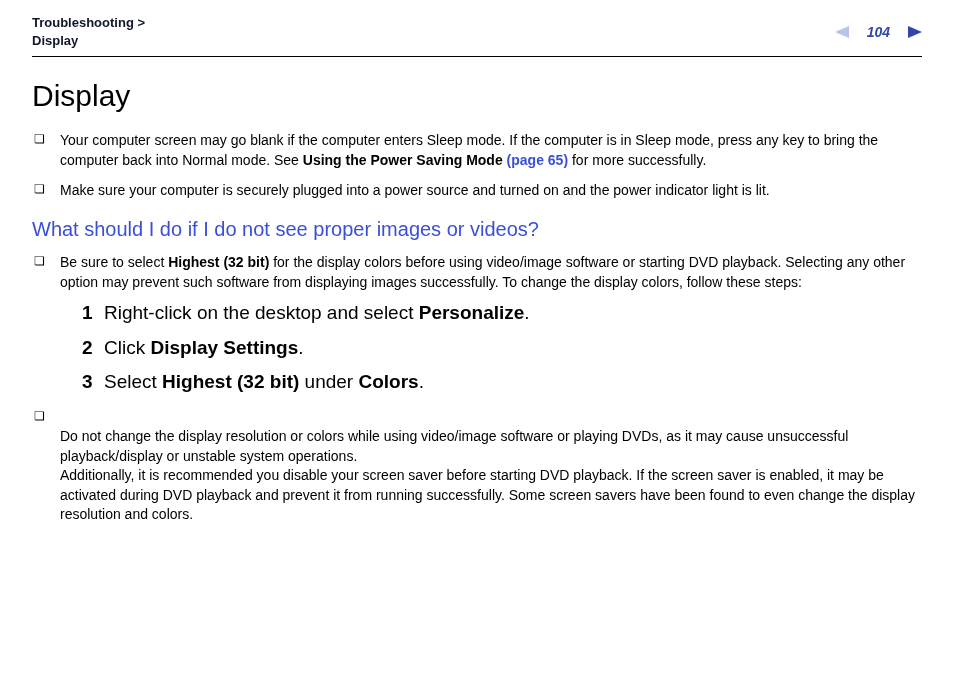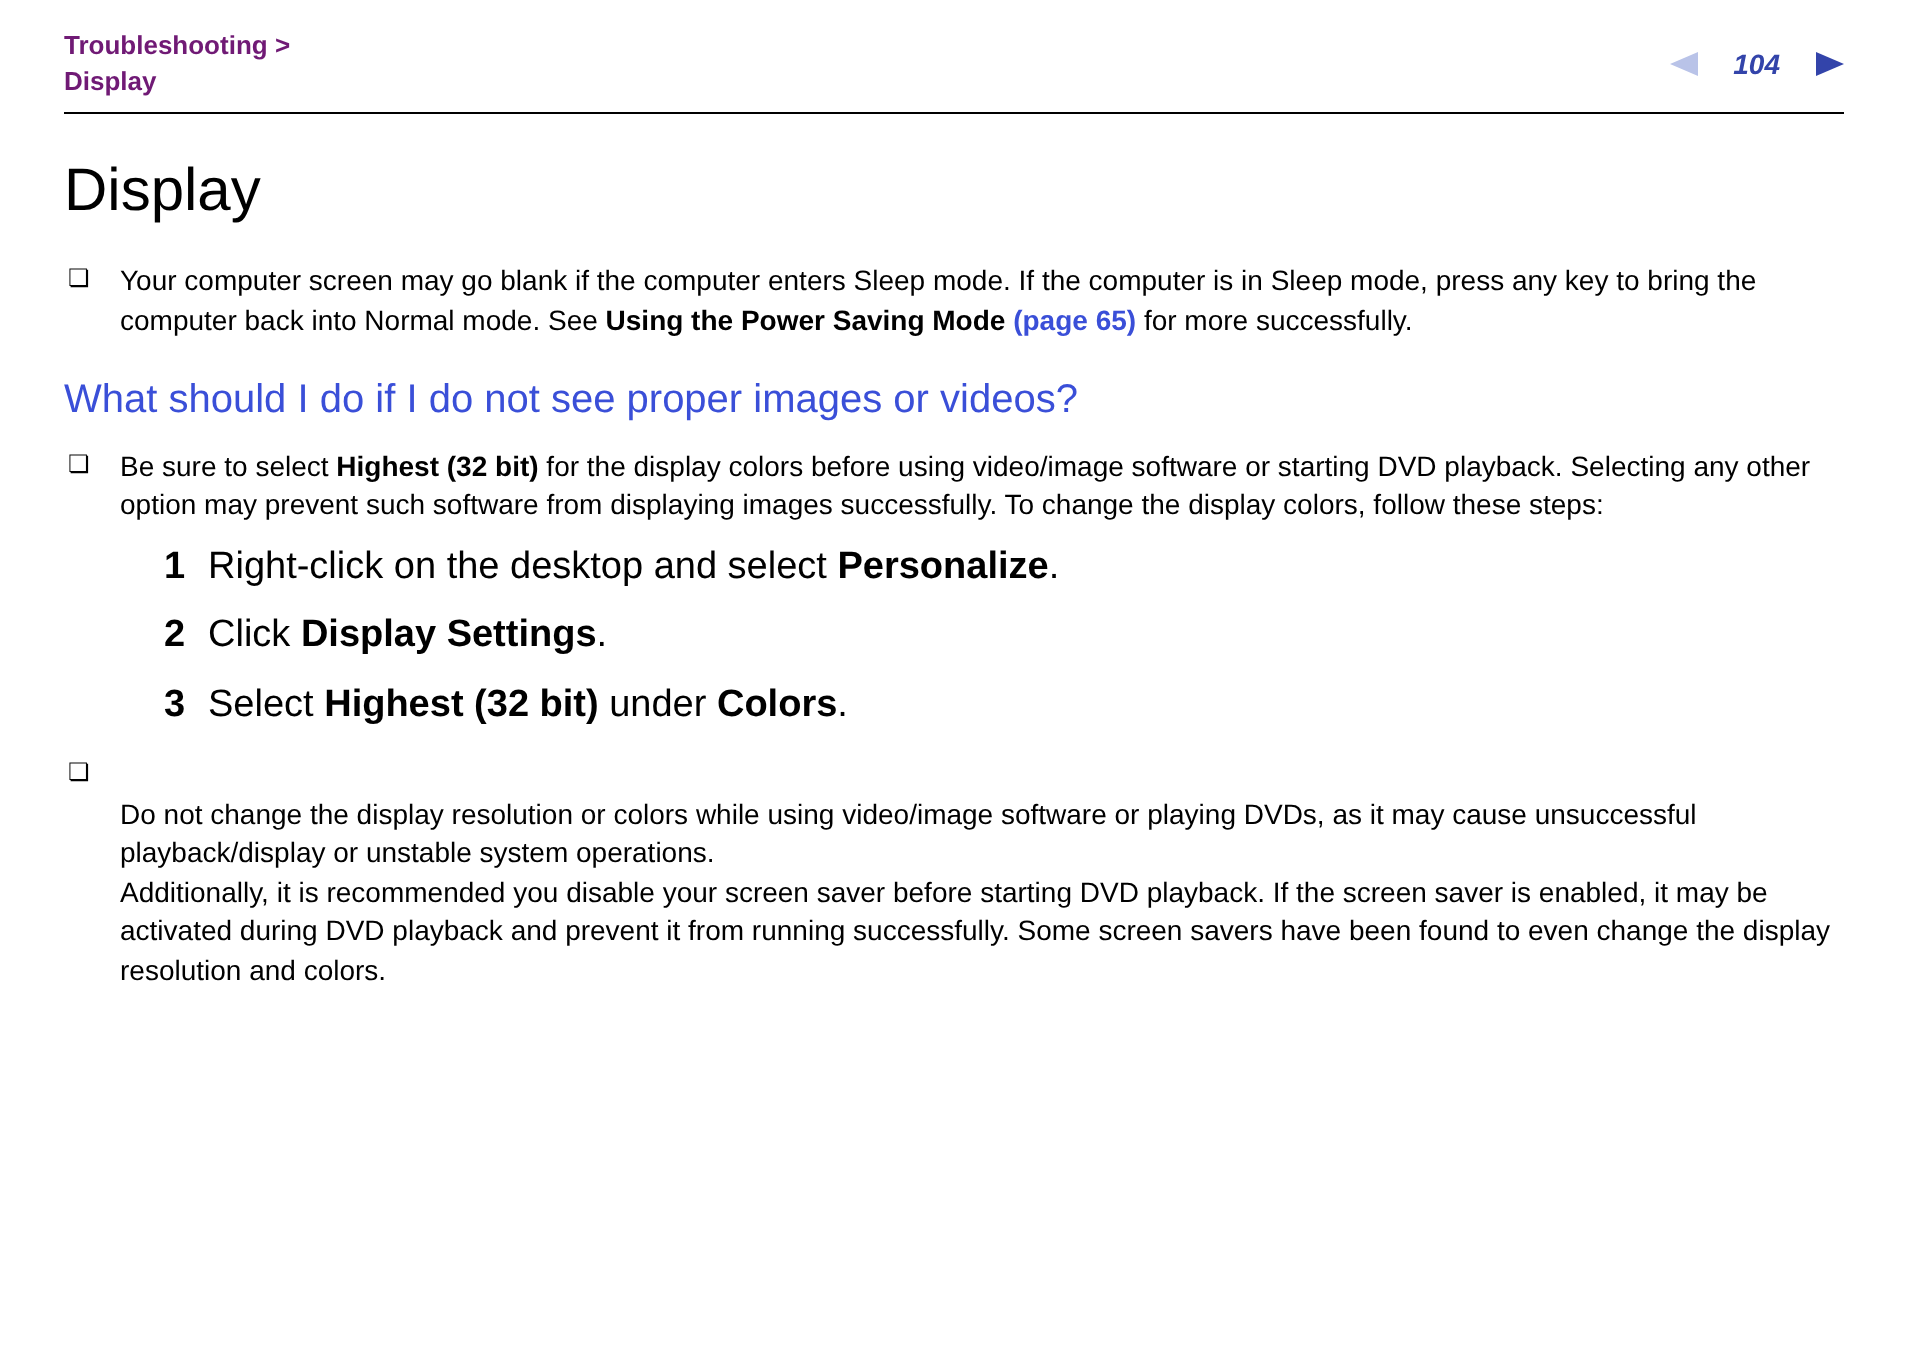--- a/index.html
+++ b/index.html
@@ -19,21 +19,21 @@
     display: flex;
     justify-content: space-between;
     align-items: center;
     border-bottom: 1px solid #000;
     padding-bottom: 6px;
   }
   .breadcrumb {
     font-size: 13px;
     font-weight: bold;
     line-height: 1.4;
-    color: #701a75;
+    color: #0f172a;
   }
   .pager {
     display: flex;
     align-items: center;
     gap: 18px;
     font-weight: bold;
     font-style: italic;
     color: #3344aa;
     font-size: 14px;
   }
@@ -131,20 +131,23 @@
     </div>
   </div>
 
   <div class="content">
     <h1>Display</h1>
 
     <ul class="boxlist">
       <li>
         <span>Your computer screen may go blank if the computer enters Sleep mode. If the computer is in Sleep mode, press any key to bring the computer back into Normal mode. See </span><span class="bold">Using the Power Saving Mode </span><span class="link">(page 65)</span><span> for more successfully.</span>
       </li>
+      <li>
+        <span>Make sure your computer is securely plugged into a power source and turned on and the power indicator light is lit.</span>
+      </li>
     </ul>
 
     <h2>What should I do if I do not see proper images or videos?</h2>
     <ul class="boxlist">
       <li>
         <span>Be sure to select </span><span class="bold">Highest (32 bit)</span><span> for the display colors before using video/image software or starting DVD playback. Selecting any other option may prevent such software from displaying images successfully. To change the display colors, follow these steps:</span>
         <ol class="numlist">
           <li>
             <span>Right-click on the desktop and select </span><span class="bold">Personalize</span><span>.</span>
           </li>

